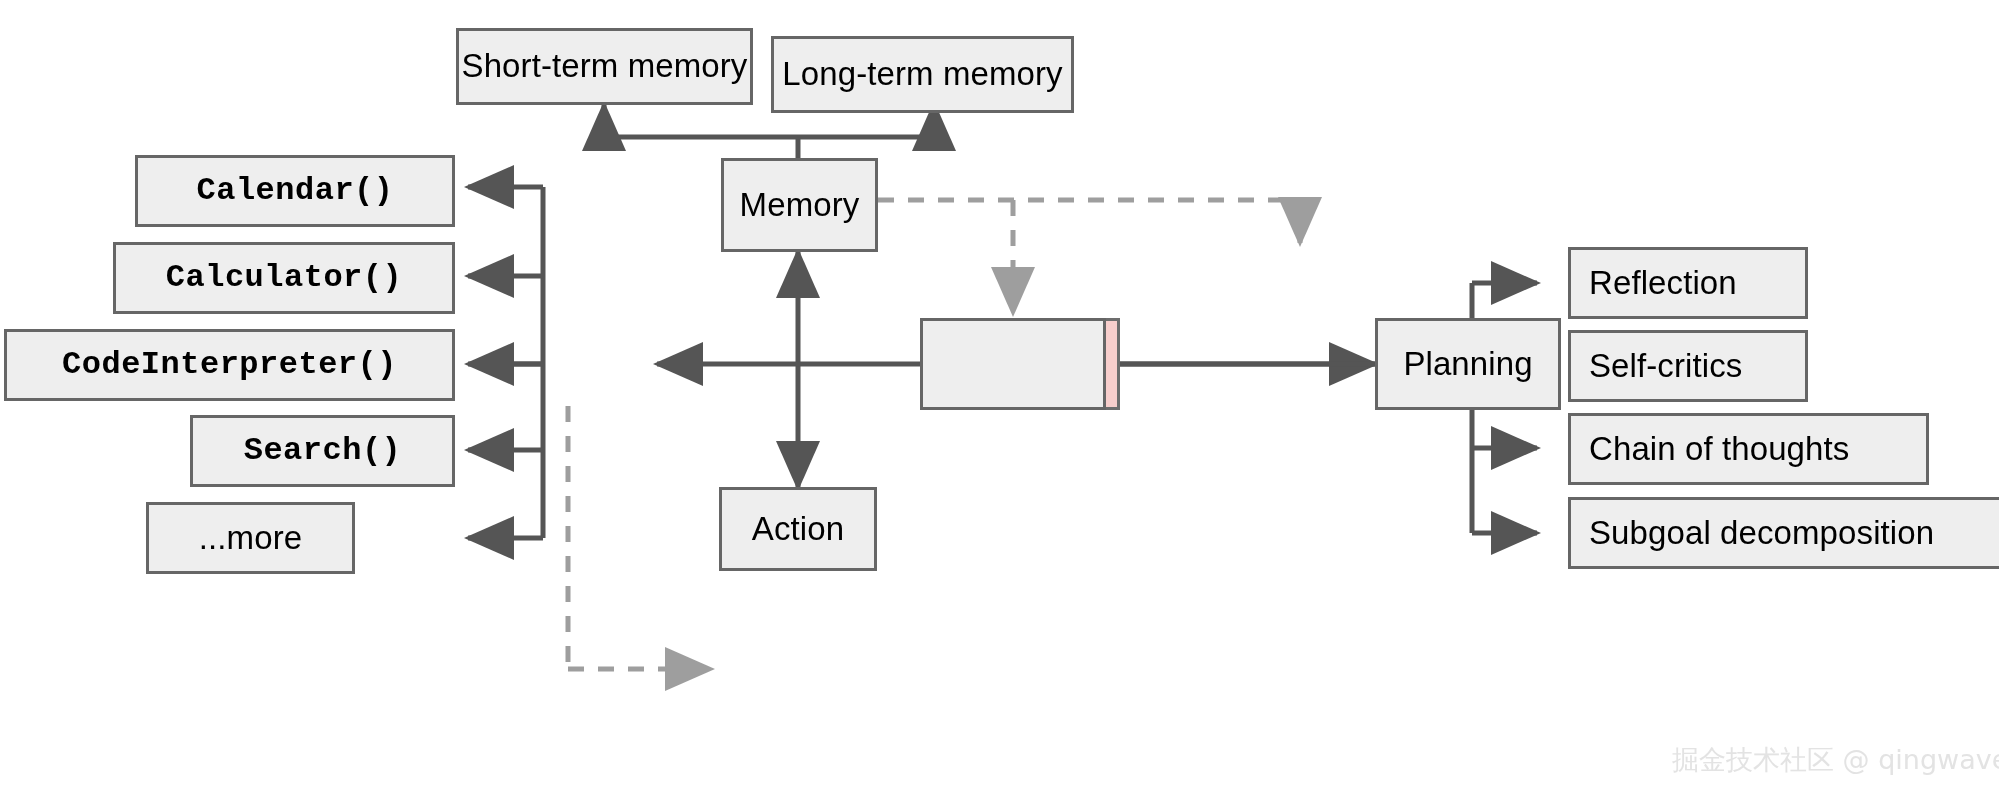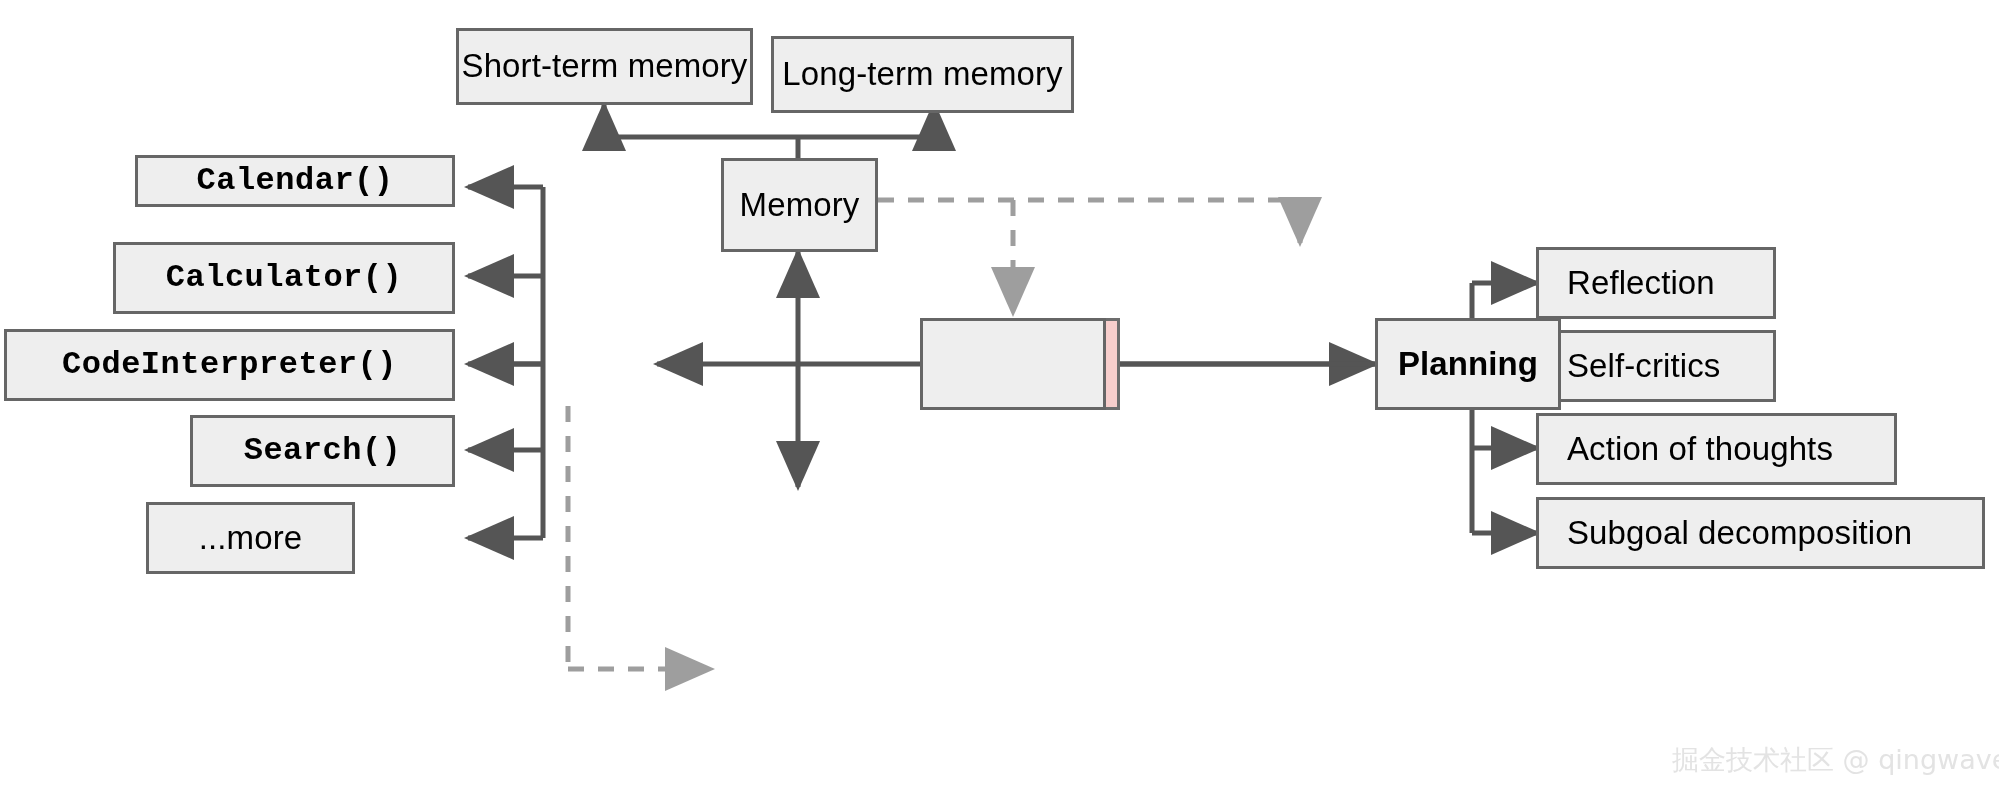--- a/index.html
+++ b/index.html
@@ -36,21 +36,22 @@
     font-size: 33px;
     line-height: 1.1;
     letter-spacing: 0.1px;
     white-space: nowrap;
   }
   .node.center {
     justify-content: center;
   }
   .node.leftalign {
     justify-content: flex-start;
-    padding-left: 28px;
+    padding-left: 18px;
+    margin-left: 32px;
   }
   .node.mono {
     font-family: "Liberation Mono", "DejaVu Sans Mono", monospace;
     font-weight: bold;
     font-size: 32px;
     letter-spacing: 0.5px;
   }
   .node.accent {
     background: #f8cecc;
     border-color: #6d6d6d;
@@ -131,40 +132,43 @@
 
   <div class="node center" style="left:721px; top:158px; width:157px; height:94px;">
     <span>Memory</span>
   </div>
 
   <div class="node center accent" style="left:920px; top:318px; width:200px; height:92px;">
     <span>Agent</span>
   </div>
 
 
+  <div class="node center" style="left:719px; top:487px; width:158px; height:84px;">
+    <span>Action</span>
+  </div>
 
   <div class="node center" style="left:920px; top:318px; width:186px; height:92px; left:920px;"></div>
 
   <div class="node center" style="left:921px; top:319px; width:185px; height:92px; opacity:0; pointer-events:none;"></div>
 
   <div class="node center" style="left:921px; top:319px; width:185px; height:92px; opacity:0; pointer-events:none;"></div>
 
   <div class="node center" style="left:921px; top:318px; width:186px; height:93px; opacity:0; pointer-events:none;"></div>
 
   <div class="node center" style="left:921px; top:318px; width:186px; height:93px; opacity:0; pointer-events:none;"></div>
 
   <div class="node center" style="left:921px; top:318px; width:186px; height:93px; opacity:0; pointer-events:none;"></div>
 
   <div class="node center" style="left:921px; top:318px; width:186px; height:93px; opacity:0; pointer-events:none;"></div>
 
   <div class="node center" style="left:1375px; top:318px; width:186px; height:93px; opacity:0; pointer-events:none;"></div>
 
   <div class="node center" style="left:921px; top:318px; width:186px; height:93px; opacity:0; pointer-events:none;"></div>
 
-  <div class="node center mono" style="left:135px; top:155px; width:320px; height:52px;text-align:right;">
+  <div class="node center mono" style="left:135px; top:155px; width:320px; height:72px;text-align:right;">
     <span>Calendar()</span>
   </div>
 
   <div class="node center mono" style="left:113px; top:242px; width:342px; height:72px;">
     <span>Calculator()</span>
   </div>
 
   <div class="node center mono" style="left:4px; top:329px; width:451px; height:72px;">
     <span>CodeInterpreter()</span>
   </div>
@@ -179,26 +183,26 @@
 
   <div class="node leftalign" style="left:1536px; top:247px; width:240px; height:72px;">
     <span>Reflection</span>
   </div>
 
   <div class="node leftalign" style="left:1536px; top:330px; width:240px; height:72px;">
     <span>Self-critics</span>
   </div>
 
   <div class="node leftalign" style="left:1536px; top:413px; width:361px; height:72px;">
-    <span>Action of thoughts</span>
+    <span>Chain of thoughts</span>
   </div>
 
   <div class="node leftalign" style="left:1536px; top:497px; width:449px; height:72px;">
     <span>Subgoal decomposition</span>
   </div>
 
-  <div class="node center" style="left:1375px; top:318px; width:186px; height:92px;font-weight:bold;">
+  <div class="node center" style="left:1375px; top:318px; width:186px; height:92px;">
     <span>Planning</span>
   </div>
 
   <div class="watermark" style="left:1672px; top:742px;">掘金技术社区 @ qingwave</div>
 
 </div>
 
 </body></html>

